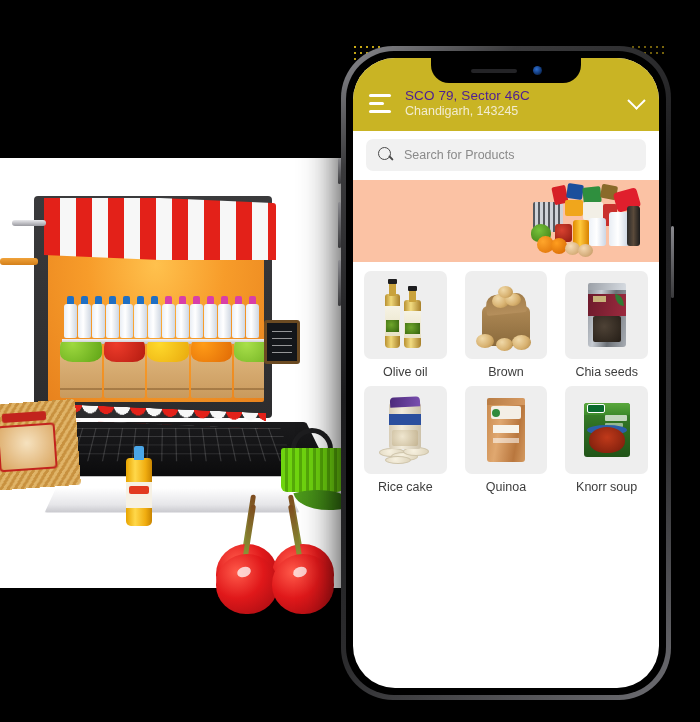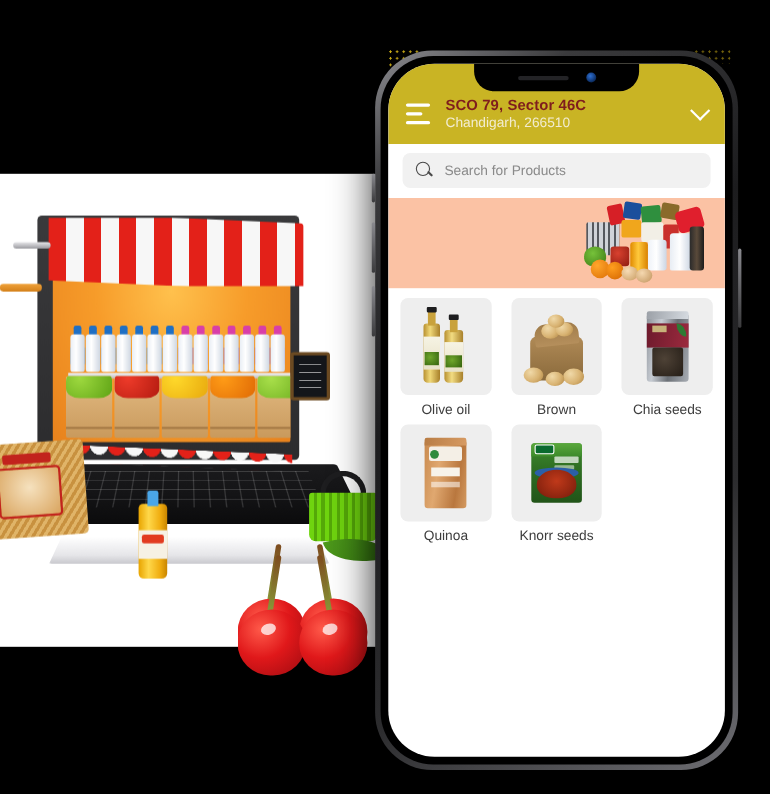--- a/index.html
+++ b/index.html
@@ -236,21 +236,21 @@
   .app-header {
     background: #C9B424; padding: 30px 16px 12px 16px;
     display: flex; align-items: center; gap: 14px;
   }
   .hamburger { width: 22px; display: flex; flex-direction: column; gap: 5px; cursor: pointer; flex: 0 0 auto; }
   .hamburger span { display: block; height: 3px; background: #fff; border-radius: 2px; }
   .hamburger span:nth-child(1) { width: 22px; }
   .hamburger span:nth-child(2) { width: 15px; }
   .hamburger span:nth-child(3) { width: 22px; }
   .addr { line-height: 1.18; flex: 1 1 auto; min-width: 0; }
-  .addr-line1 { color: #7f1d1d; font-size: 13.5px; font-weight: 700; letter-spacing: .1px; white-space: nowrap; }
+  .addr-line1 { color: #4c1d95; font-size: 13.5px; font-weight: 400; letter-spacing: .1px; white-space: nowrap; }
   .addr-line2 { color: #f2ecd0; font-size: 12.5px; font-weight: 400; white-space: nowrap; }
   .chev {
     flex: 0 0 auto; width: 13px; height: 13px; margin-left: 2px;
     border-right: 2.2px solid #fff; border-bottom: 2.2px solid #fff;
     transform: rotate(45deg) translate(-2px,-2px); cursor: pointer;
   }
 
   .search-wrap { background: #fff; padding: 8px 13px 9px 13px; }
   .search-box {
     display: flex; align-items: center; gap: 10px;
@@ -578,21 +578,21 @@
         </div>
 
         <div class="app-header">
           <div class="hamburger">
             <span></span>
               <span></span>
               <span></span>
           </div>
           <div class="addr">
             <div class="addr-line1">SCO 79, Sector 46C</div>
-            <div class="addr-line2">Chandigarh, 266510</div>
+            <div class="addr-line2">Chandigarh, 143245</div>
           </div>
           <div class="chev"></div>
         </div>
 
         <div class="search-wrap">
           <div class="search-box">
             <div class="search-icon"></div>
             <input class="search-input" type="text" placeholder="Search for Products" style="">
           </div>
         </div>
@@ -665,20 +665,35 @@
                 <div class="a chia-band"></div>
                   <div class="a chia-win"></div>
                 <div class="a chia-tag"></div>
                   <div class="a chia-leaf"></div>
               </div>
             </div>
             <div class="tile-label">Chia seeds</div>
           </div>
 
 
+          <div class="tile">
+            <div class="thumb">
+              <div class="art">
+                <div class="a cake cake1"></div>
+                  <div class="a cake cake2"></div>
+                <div class="a cake cake3"></div>
+                  <div class="a cake cake4"></div>
+                <div class="a rc-pack"></div>
+                  <div class="a rc-top"></div>
+                <div class="a rc-band"></div>
+                  <div class="a rc-ph"></div>
+              </div>
+            </div>
+            <div class="tile-label">Rice cake</div>
+          </div>
 
           <div class="tile">
             <div class="thumb">
               <div class="art">
                 <div class="a pouch qn-p"></div>
                   <div class="a qn-top"></div>
                 <div class="a qn-lbl"></div>
                   <div class="a qn-g"></div>
                 <div class="a qn-lbl2"></div>
                   <div class="a qn-lbl3"></div>
@@ -694,21 +709,21 @@
               <div class="art">
                 <div class="a ks-pack"></div>
                   <div class="a ks-top"></div>
                 <div class="a ks-logo"></div>
                   <div class="a ks-txt"></div>
                   <div class="a ks-txt2"></div>
                 <div class="a ks-rim"></div>
                   <div class="a ks-bowl"></div>
               </div>
             </div>
-            <div class="tile-label">Knorr seeds</div>
+            <div class="tile-label">Knorr soup</div>
           </div>
 
         </div>
 
       </div>
     </div>
   </div>
 
 </div>
 

